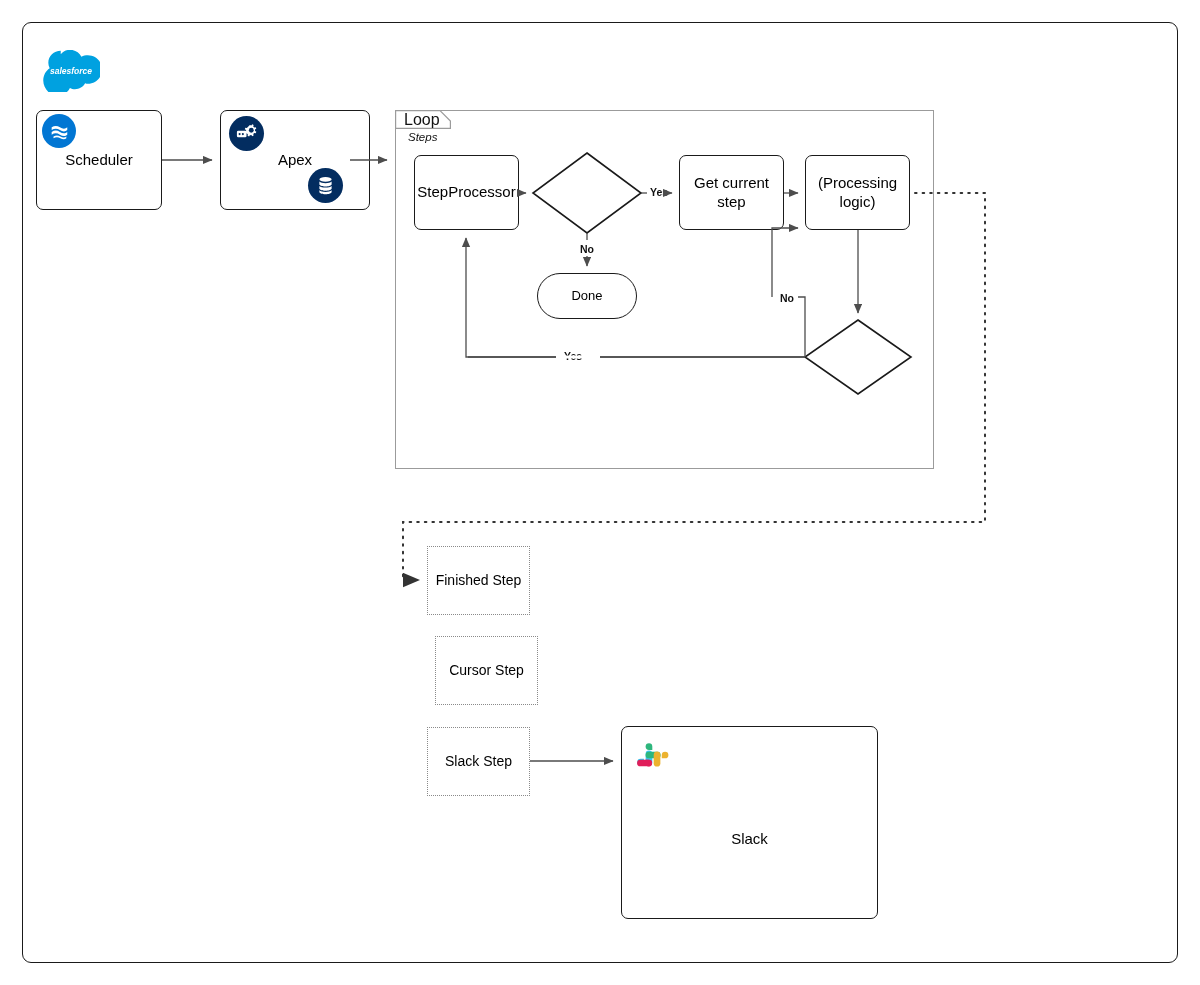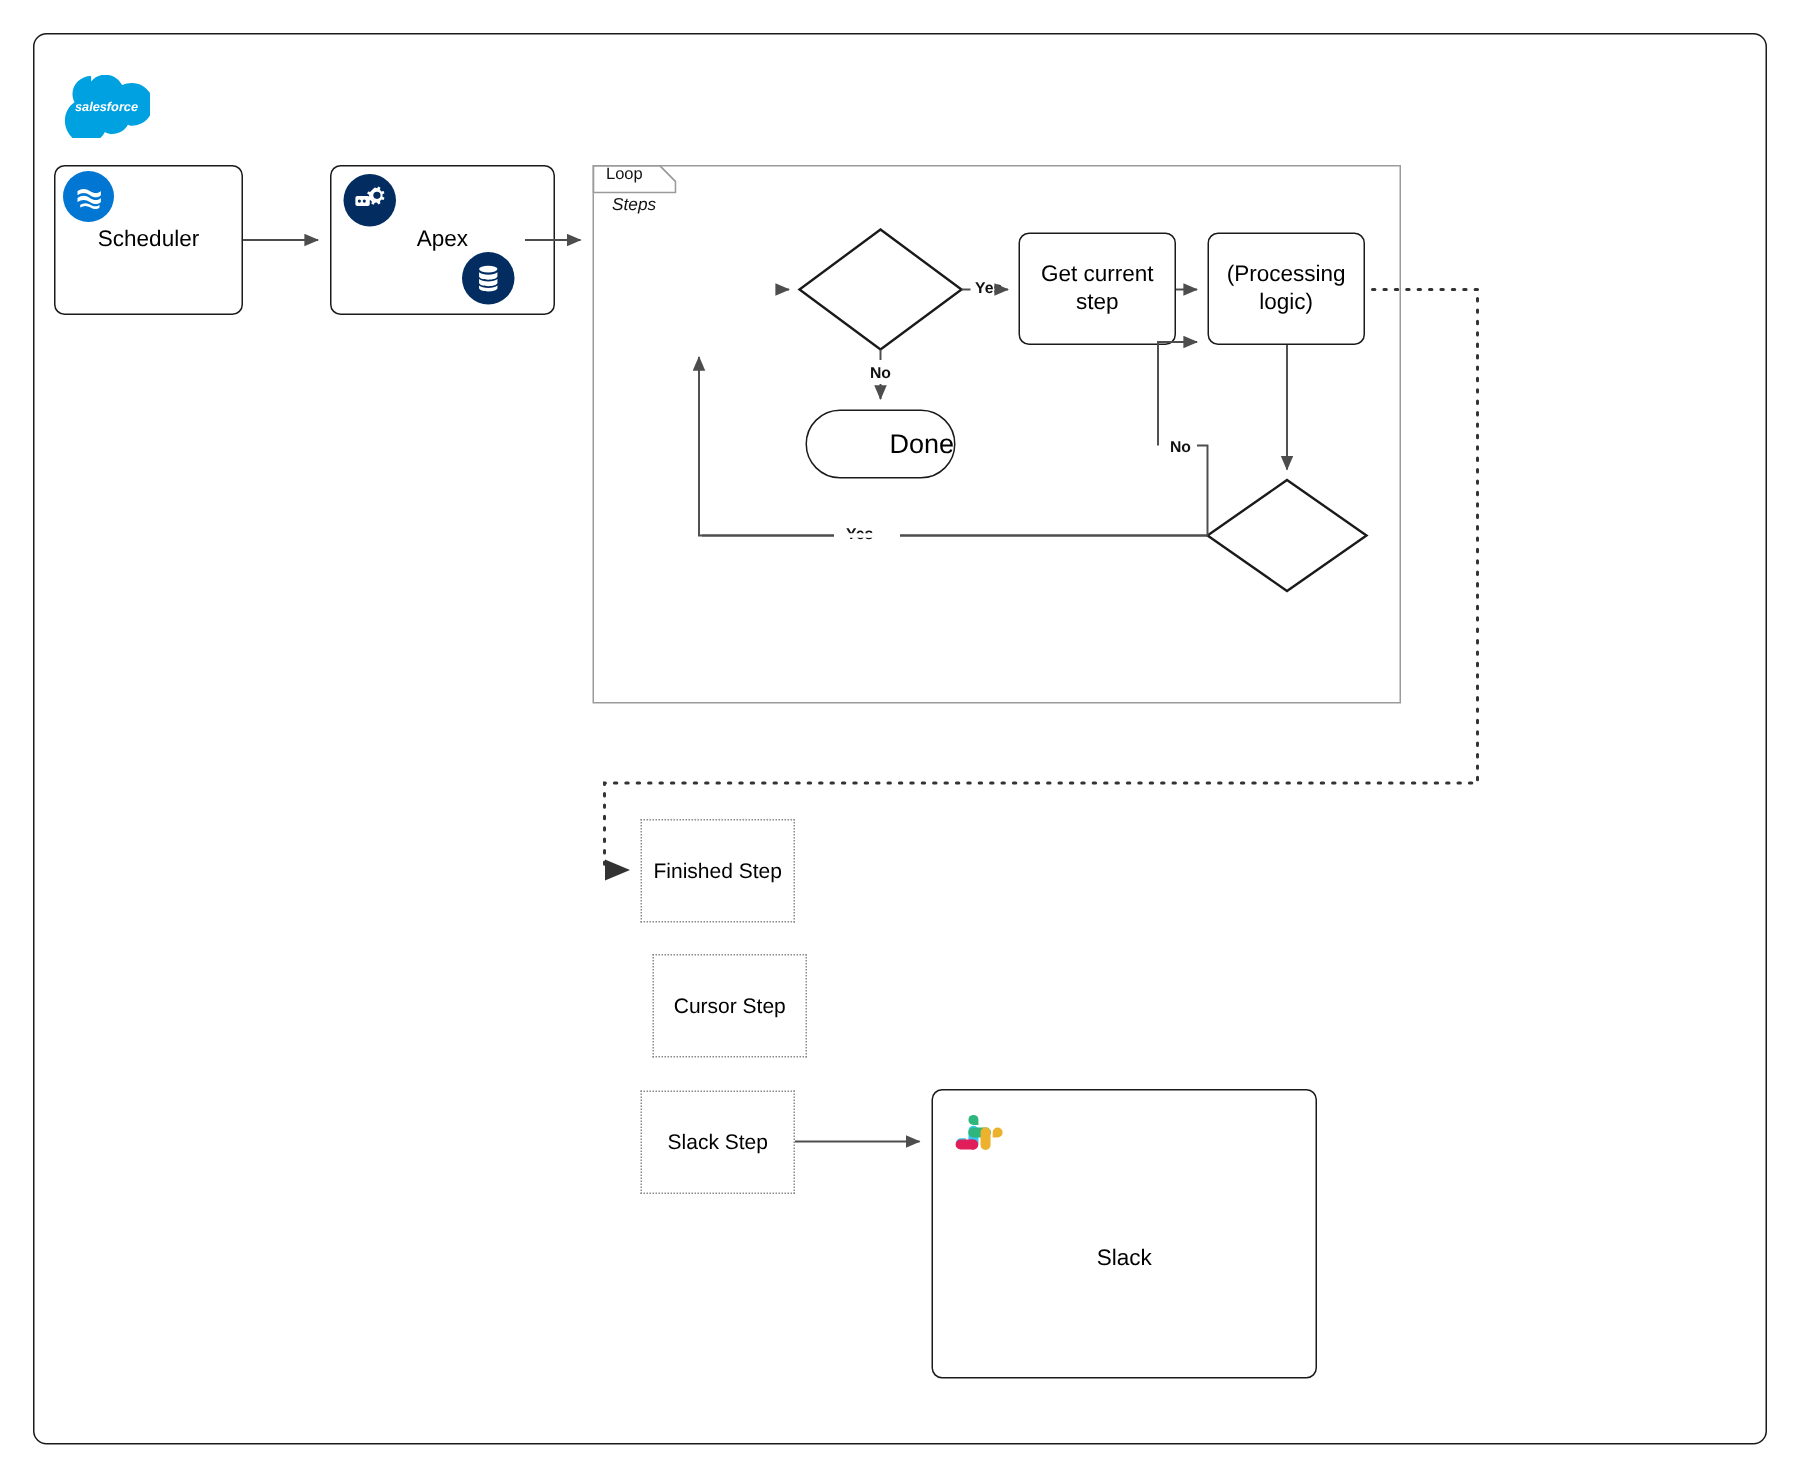--- a/index.html
+++ b/index.html
@@ -36,46 +36,45 @@
     border-radius: 7px;
     font-size: 15px;
   }
   .dotted-box {
     border: 1.6px dotted #8a8a8a;
     font-size: 14px;
   }
   .pill {
     border: 1.6px solid #1a1a1a;
     border-radius: 999px;
-    font-size: 18px;
-    justify-content: flex-end;
+    font-size: 13px;
   }
   .outer-frame {
     position: absolute;
     left: 22px; top: 22px;
     width: 1156px; height: 941px;
     border: 1.8px solid #1a1a1a;
     border-radius: 9px;
     background: #ffffff;
   }
   .loop-frame {
     position: absolute;
     left: 395px; top: 110px;
     width: 539px; height: 359px;
     border: 1.2px solid #9b9b9b;
     background: #ffffff;
   }
   .loop-tab {
     position: absolute;
     left: 395px; top: 110px;
-    width: 56px; height: 29px;
-    font-size: 11px;
+    width: 56px; height: 19px;
+    font-size: 16px;
     color: #111;
     display: flex;
-    align-items: flex-start;
+    align-items: center;
     padding-left: 9px;
   }
   .loop-tab-shape {
     position: absolute;
     left: 0; top: 0;
     width: 56px; height: 19px;
   }
   .steps-label {
     position: absolute;
     left: 408px; top: 131px;
@@ -157,20 +156,23 @@
 
   <div class="loop-frame"></div>
   <div class="loop-tab">
     <svg class="loop-tab-shape" viewBox="0 0 56 19" preserveAspectRatio="none">
       <path d="M0.6 18.4 L0.6 0.6 L45 0.6 L55.4 11 L55.4 18.4 Z" fill="#ffffff" stroke="#9b9b9b" stroke-width="1.2"></path>
     </svg>
     <span style="position:relative; z-index:2;">Loop</span>
   </div>
   <div class="steps-label">Steps</div>
 
+  <div class="node solid-box" style="left:414px; top:155px; width:105px; height:75px;">
+    <span>StepProcessor</span>
+  </div>
 
   <div class="node pill" style="left:537px; top:273px; width:100px; height:46px;">
     <span>Done</span>
   </div>
 
   <div class="node solid-box" style="left:679px; top:155px; width:105px; height:75px; flex-direction:column;">
     <span>Get current</span>
     <span>step</span>
   </div>
 

